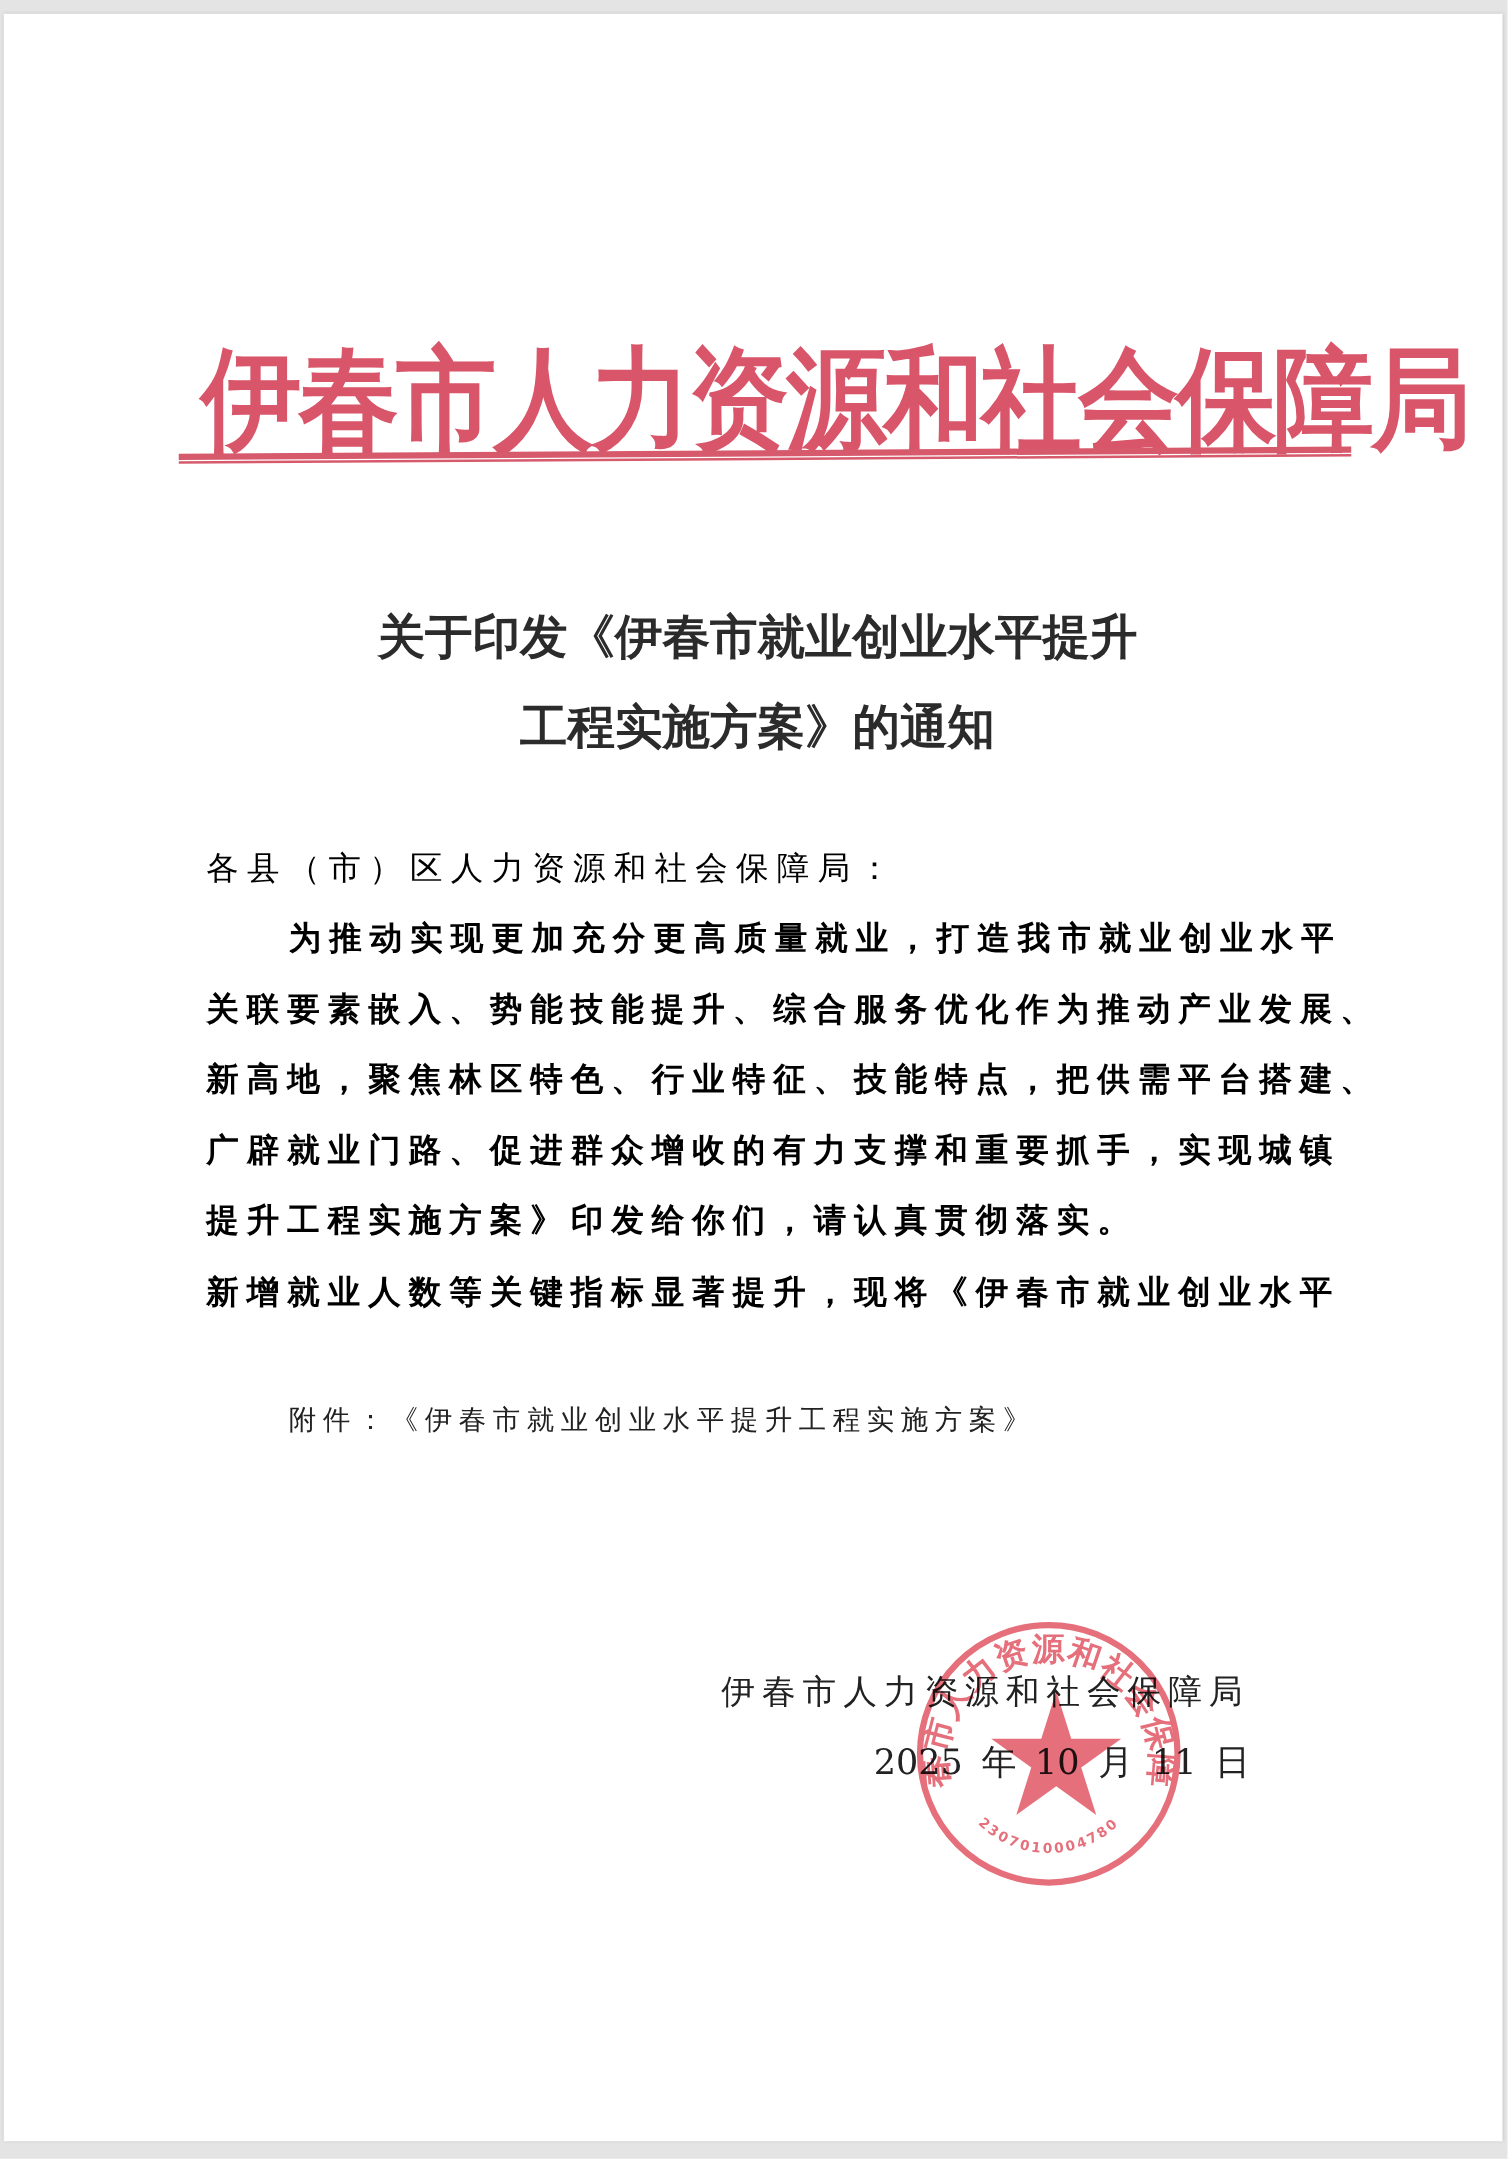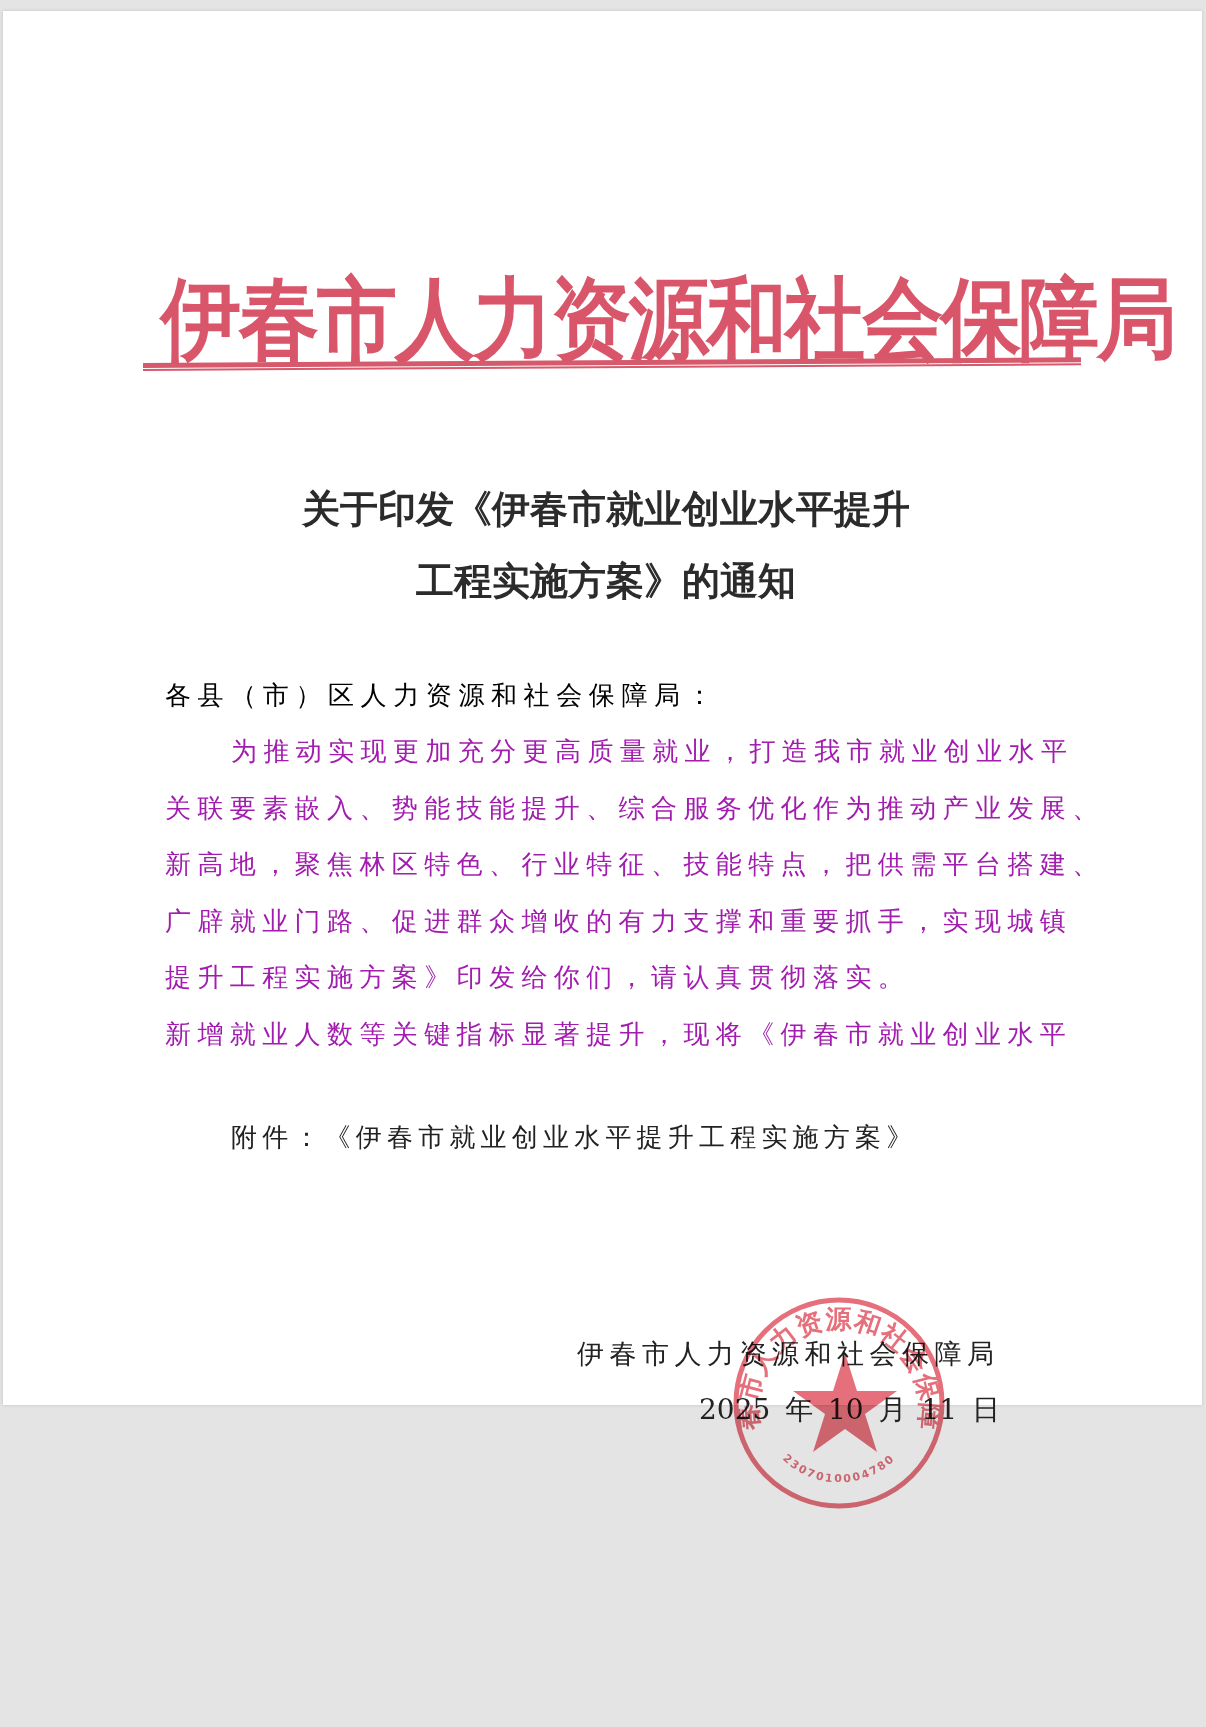--- a/index.html
+++ b/index.html
@@ -4,21 +4,21 @@
   <style>
     html, body { margin: 0; padding: 0; }
     body {
       width: 1206px; height: 1727px;
       background: #e4e4e4;
       position: relative; overflow: hidden;
       font-family: "DejaVu Serif", serif;
     }
     .page {
       position: absolute; left: 3px; top: 11px;
-      width: 1199px; height: 1394px;
+      width: 1199px; height: 1702px;
       background: #ffffff;
       box-shadow: 0 0 3px rgba(0,0,0,0.15);
     }
     .org-title {
       position: absolute; left: 158px; top: 252px;
       width: 900px; height: 100px;
       color: #d9566a;
       font-family: "DejaVu Serif", serif;
       font-weight: bold;
       font-size: 80px;
@@ -52,28 +52,29 @@
       font-size: 26px; line-height: 56px;
       color: #000000;
       letter-spacing: 6.6px;
       font-family: "DejaVu Sans", sans-serif;
       white-space: nowrap;
     }
     .body-text {
       position: absolute; left: 162px; top: 712px;
       width: 890px;
       font-size: 26px; line-height: 56.5px;
-      color: #a21caf;
+      color: #000000;
       font-family: "DejaVu Sans", sans-serif;
+      font-weight: bold;
     }
     .body-text .line { white-space: nowrap; letter-spacing: 6.4px; }
     .body-text .line.indent { padding-left: 66px; }
     .attachment {
       position: absolute; left: 228px; top: 1098px;
-      font-size: 26px; line-height: 56px;
+      font-size: 22px; line-height: 56px;
       color: #222;
       letter-spacing: 5.2px;
       font-family: "DejaVu Sans", sans-serif;
       white-space: nowrap;
     }
     .signature {
       position: absolute; left: 574px; top: 1318px;
       font-size: 27px; line-height: 50px;
       color: #222;
       letter-spacing: 5.5px;

